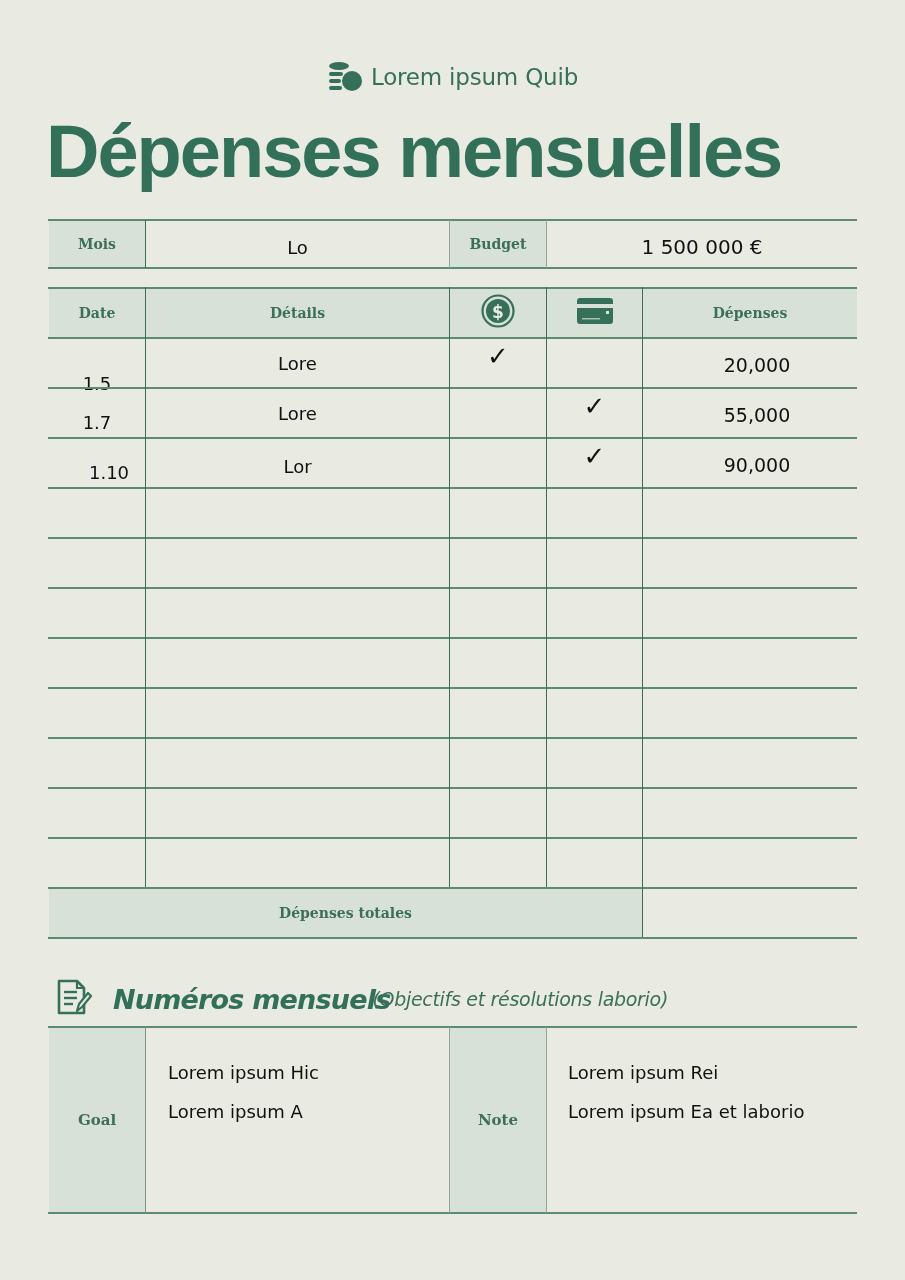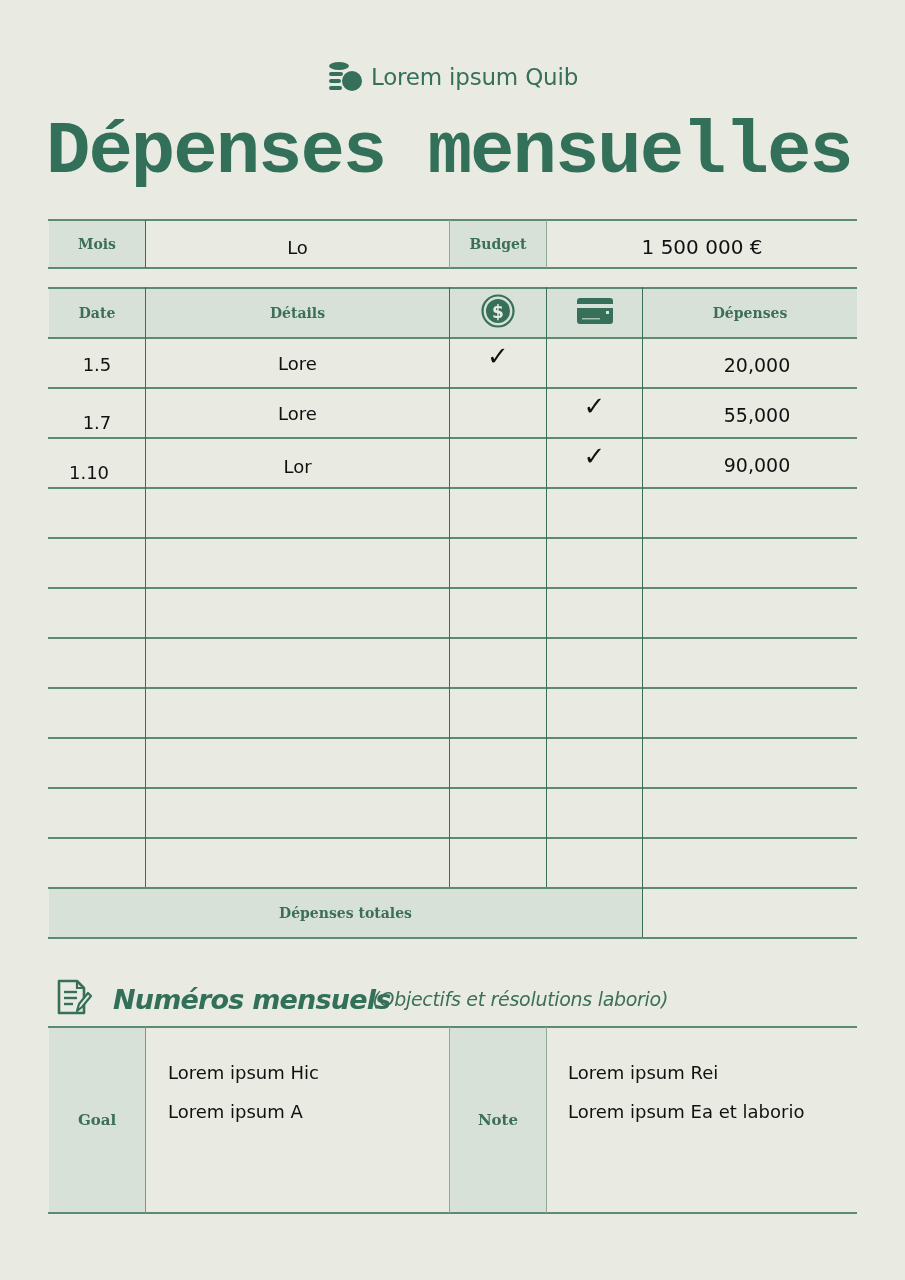--- a/index.html
+++ b/index.html
@@ -3,21 +3,21 @@
 <meta charset="utf-8">
 <style>
   * { box-sizing: border-box; margin: 0; padding: 0; }
   html, body { width: 905px; height: 1280px; background: #e9ebe2; overflow: hidden; }
   body { position: relative; font-family: "DejaVu Sans", sans-serif; color: #111; }
 
   .brand { position: absolute; left: 327px; top: 60px; height: 34px; display: flex; align-items: center; gap: 8px; }
   .brand svg { display: block; }
   .brand-name { font-family: "DejaVu Sans", sans-serif; font-size: 23px; color: #36705a; letter-spacing: -0.2px; }
 
-  .title { position: absolute; left: 46px; top: 108px; width: 820px; font-family: Liberation Mono, monospace; font-weight: bold; font-size: 74px; color: #33705a; letter-spacing: -2px; line-height: 88px; white-space: nowrap; }
+  .title { position: absolute; left: 46px; top: 108px; width: 820px; font-family: Liberation Sans, sans-serif; font-weight: bold; font-size: 74px; color: #33705a; letter-spacing: -2px; line-height: 88px; white-space: nowrap; }
 
   .hline { position: absolute; left: 48px; width: 809px; height: 1.6px; background: #5c8a72; }
   .vline { position: absolute; width: 1.4px; background: #3a6e55; }
 
   .cell { position: absolute; display: flex; align-items: center; justify-content: center; }
   .hdr { background: #d8e1d7; }
   .lbl { font-family: "DejaVu Serif", serif; font-weight: bold; color: #3b6f58; font-size: 14px; text-align: center; }
   .hand { font-family: "DejaVu Sans", sans-serif; color: #111; font-size: 18px; }
   .check { font-size: 26px; color: #111; line-height: 1; }
 
@@ -67,31 +67,31 @@
     </div>
     <div class="cell hdr" style="left:547px;top:288px;width:95px;height:49px">
       <span><svg width="36" height="26" viewBox="0 0 36 26">
           <rect x="0" y="0" width="36" height="26" rx="3" fill="#36705a"></rect>
           <rect x="0" y="6" width="36" height="4" fill="#d8e1d7"></rect>
           <rect x="29" y="13" width="3" height="3" fill="#d8e1d7"></rect>
           <rect x="5" y="20" width="18" height="1.5" fill="#d8e1d7" opacity="0.7"></rect>
         </svg></span>
     </div>
     <div class="cell hdr lbl" style="left:643px;top:288px;width:214px;height:49px">Dépenses</div>
-    <div class="cell hand" style="left:49px;top:337px;width:96px;height:50px;padding-top:4px">1.5</div>
+    <div class="cell hand" style="left:49px;top:356px;width:96px;height:50px;padding-top:4px">1.5</div>
     <div class="cell hand" style="left:146px;top:337px;width:303px;height:50px;padding-top:2px">Lore</div>
     <div class="cell check" style="left:450px;top:337px;width:96px;height:50px;align-items:flex-start;padding-top:6px">✓</div>
     <div class="cell check" style="left:547px;top:337px;width:95px;height:50px;align-items:flex-start;padding-top:6px"></div>
     <div class="cell hand" style="left:643px;top:337px;width:214px;height:50px;padding-top:6px;padding-left:14px;font-size:19px">20,000</div>
     <div class="cell hand" style="left:49px;top:394px;width:96px;height:57px;">1.7</div>
     <div class="cell hand" style="left:146px;top:387px;width:303px;height:50px;padding-top:2px">Lore</div>
     <div class="cell check" style="left:450px;top:387px;width:96px;height:50px;align-items:flex-start;padding-top:6px"></div>
     <div class="cell check" style="left:547px;top:387px;width:95px;height:50px;align-items:flex-start;padding-top:6px">✓</div>
     <div class="cell hand" style="left:643px;top:387px;width:214px;height:50px;padding-top:6px;padding-left:14px;font-size:19px">55,000</div>
-    <div class="cell hand" style="left:41px;top:437px;width:96px;height:62px;padding-top:8px">1.10</div>
+    <div class="cell hand" style="left:61px;top:437px;width:96px;height:62px;padding-top:8px">1.10</div>
     <div class="cell hand" style="left:146px;top:437px;width:303px;height:50px;padding-top:8px">Lor</div>
     <div class="cell check" style="left:450px;top:437px;width:96px;height:50px;align-items:flex-start;padding-top:6px"></div>
     <div class="cell check" style="left:547px;top:437px;width:95px;height:50px;align-items:flex-start;padding-top:6px">✓</div>
     <div class="cell hand" style="left:643px;top:437px;width:214px;height:50px;padding-top:6px;padding-left:14px;font-size:19px">90,000</div>
     <div class="cell hand" style="left:49px;top:487px;width:96px;height:50px;padding-top:4px"></div>
     <div class="cell hand" style="left:146px;top:487px;width:303px;height:50px;padding-top:2px"></div>
     <div class="cell check" style="left:450px;top:487px;width:96px;height:50px;align-items:flex-start;padding-top:6px"></div>
     <div class="cell check" style="left:547px;top:487px;width:95px;height:50px;align-items:flex-start;padding-top:6px"></div>
     <div class="cell hand" style="left:643px;top:487px;width:214px;height:50px;padding-top:6px;padding-left:14px;font-size:19px"></div>
     <div class="cell hand" style="left:49px;top:537px;width:96px;height:50px;padding-top:4px"></div>

